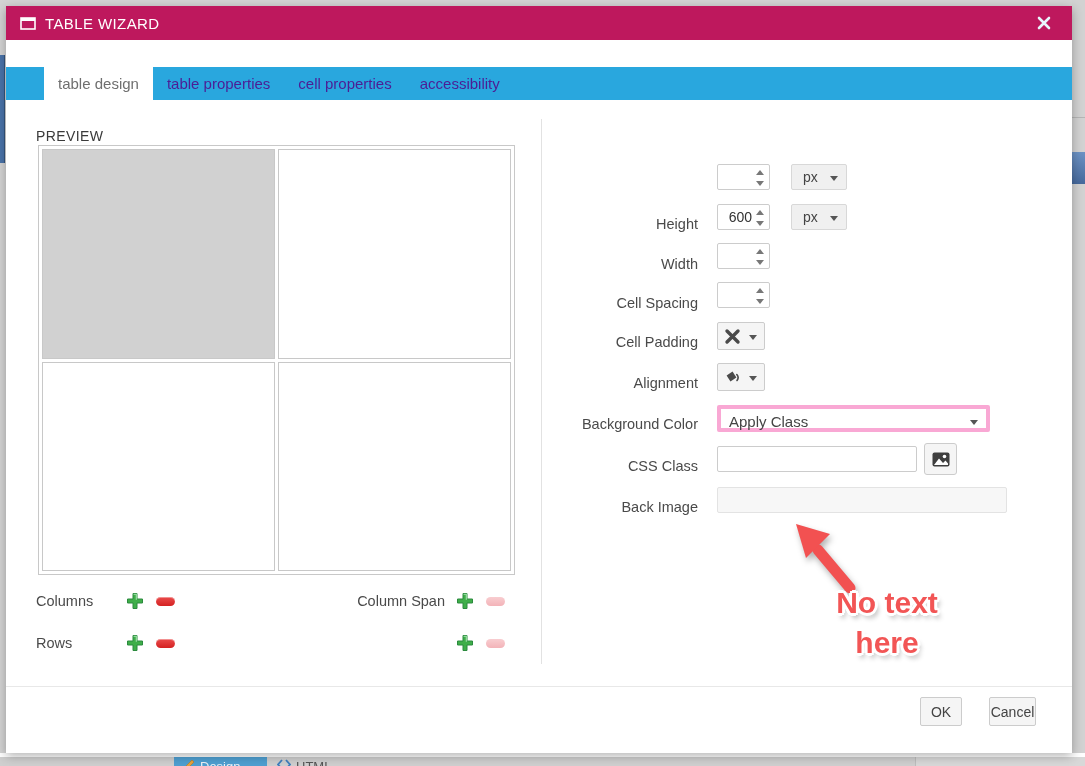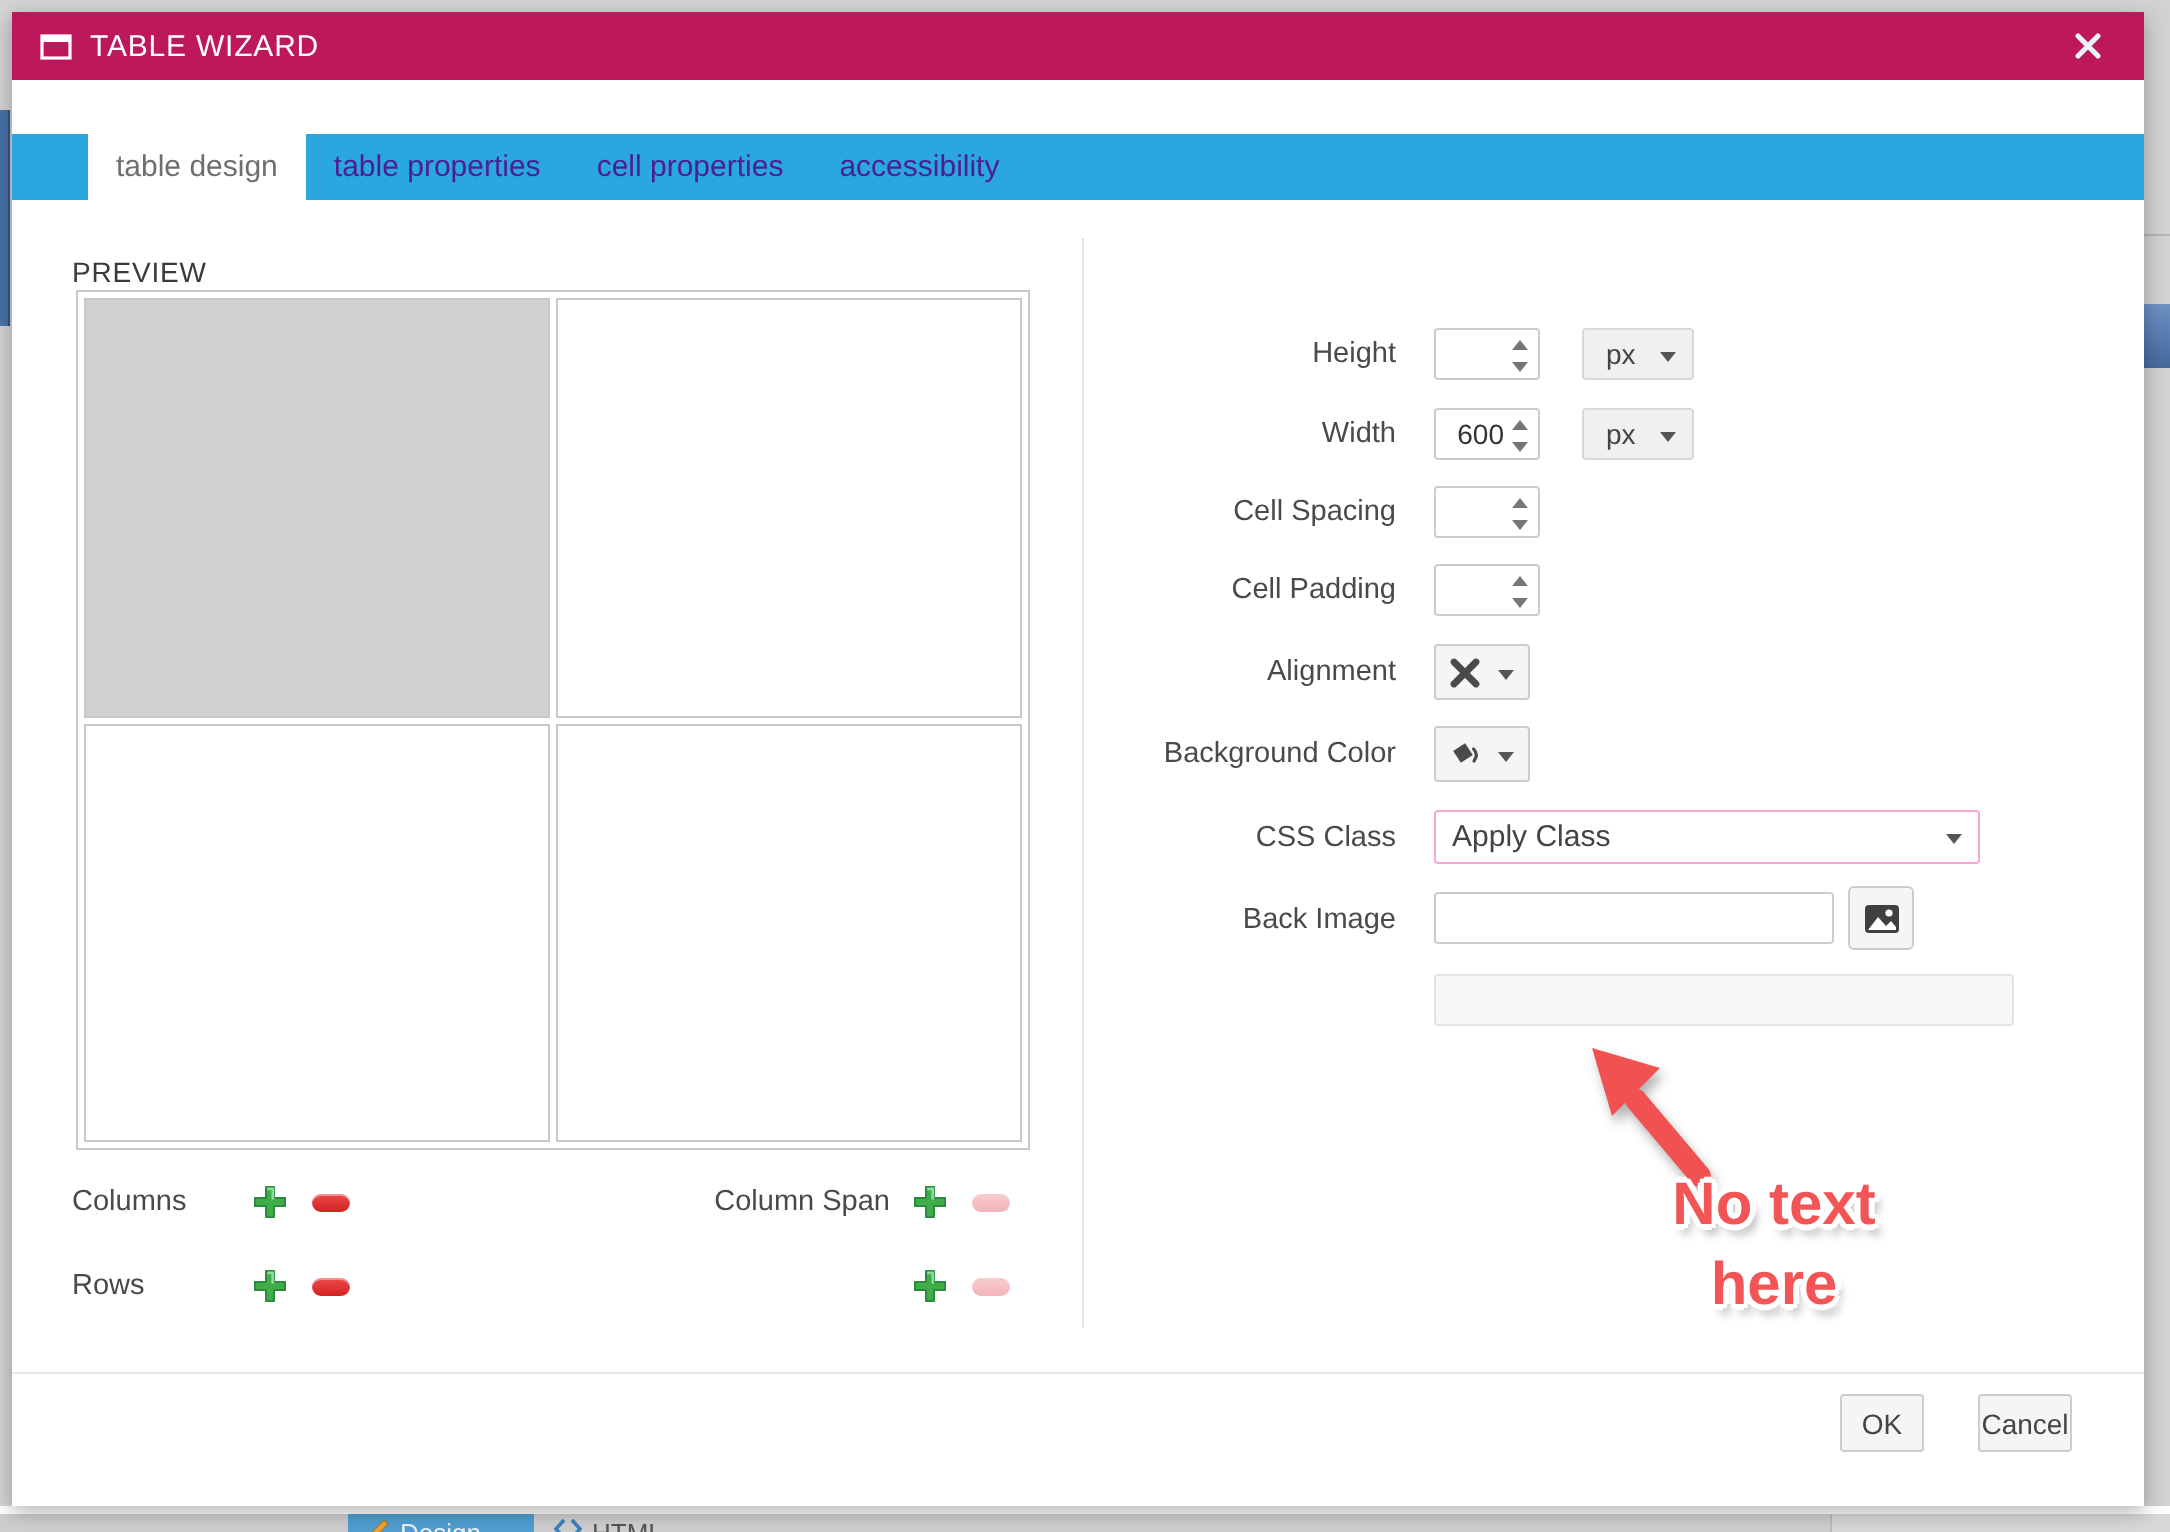--- a/index.html
+++ b/index.html
@@ -57,21 +57,21 @@
   .icon-minus { position:absolute; top:8px; width:19px; height:9px; border-radius:4.5px; cursor:pointer;
     background:linear-gradient(#ea4b4b,#d42222); box-shadow:inset 0 1px 0 rgba(255,255,255,.4); }
   .icon-minus.disabled { background:linear-gradient(#f8cdd0,#f3b3b8); box-shadow:none; }
   .p1 { left:119px; } .m1 { left:150px; } .p2 { left:449px; } .m2 { left:480px; }
 
   .v-divider { position:absolute; left:535px; top:113px; width:1px; height:545px; background:#e2e2e2; }
 
   
   .f-row { position:absolute; }
   .f-label { position:absolute; left:560px; width:132px; text-align:right; font-size:14.5px;
-    color:#4a4a4a; }
+    color:#4a4a4a;margin-top:47px; }
   .num-wrap { position:absolute; left:711px; width:53px; height:26px; border:1px solid #ccc;
     border-radius:2px; background:#fff; }
   .num-input { width:100%; height:100%; border:0; outline:none; text-align:right;
     padding-right:17px; font-size:14px; color:#333; font-family:"Liberation Sans",sans-serif;
     background:transparent; }
   .spinner { position:absolute; right:4px; top:4px; width:9px; height:18px; }
   .spin-up, .spin-down { position:absolute; left:0; width:0; height:0; cursor:pointer;
     border-left:4px solid transparent; border-right:4px solid transparent; }
   .spin-up { top:1px; border-bottom:5px solid #777; }
   .spin-down { bottom:1px; border-top:5px solid #777; }
@@ -82,21 +82,21 @@
   .caret { position:absolute; width:0; height:0; border-left:4px solid transparent;
     border-right:4px solid transparent; border-top:5px solid #555; }
   .unit-select .caret { right:8px; top:11px; }
 
   .tool-btn { position:absolute; left:711px; width:48px; height:28px; background:#f5f5f5;
     border:1px solid #ccc; border-radius:2px; cursor:pointer; }
   .tool-btn .glyph { position:absolute; left:6px; top:5px; width:17px; height:17px; }
   .tool-btn .caret { right:7px; top:12px; }
 
   .css-select { position:absolute; left:711px; width:273px; height:27px; background:#fff;
-    border:1px solid #f9a8d4; border-radius:2px; cursor:pointer; font-size:15px; color:#444; }
+    border:4px solid #f9a8d4; border-radius:2px; cursor:pointer; font-size:15px; color:#444; }
   .css-select .val { position:absolute; left:8px; top:4px; }
   .css-select .caret { right:8px; top:11px; }
 
   .text-input { position:absolute; left:711px; width:200px; height:26px; border:1px solid #ccc;
     border-radius:2px; font-size:14px; padding:0 6px; outline:none; color:#333;
     font-family:"Liberation Sans",sans-serif; background:#fff; }
   .img-btn { position:absolute; left:918px; width:33px; height:32px; background:#f5f5f5;
     border:1px solid #ccc; border-radius:3px; cursor:pointer; }
   .img-btn svg { position:absolute; left:7px; top:8px; }
   .gray-field { position:absolute; left:711px; width:290px; height:26px; background:#f7f7f7;

